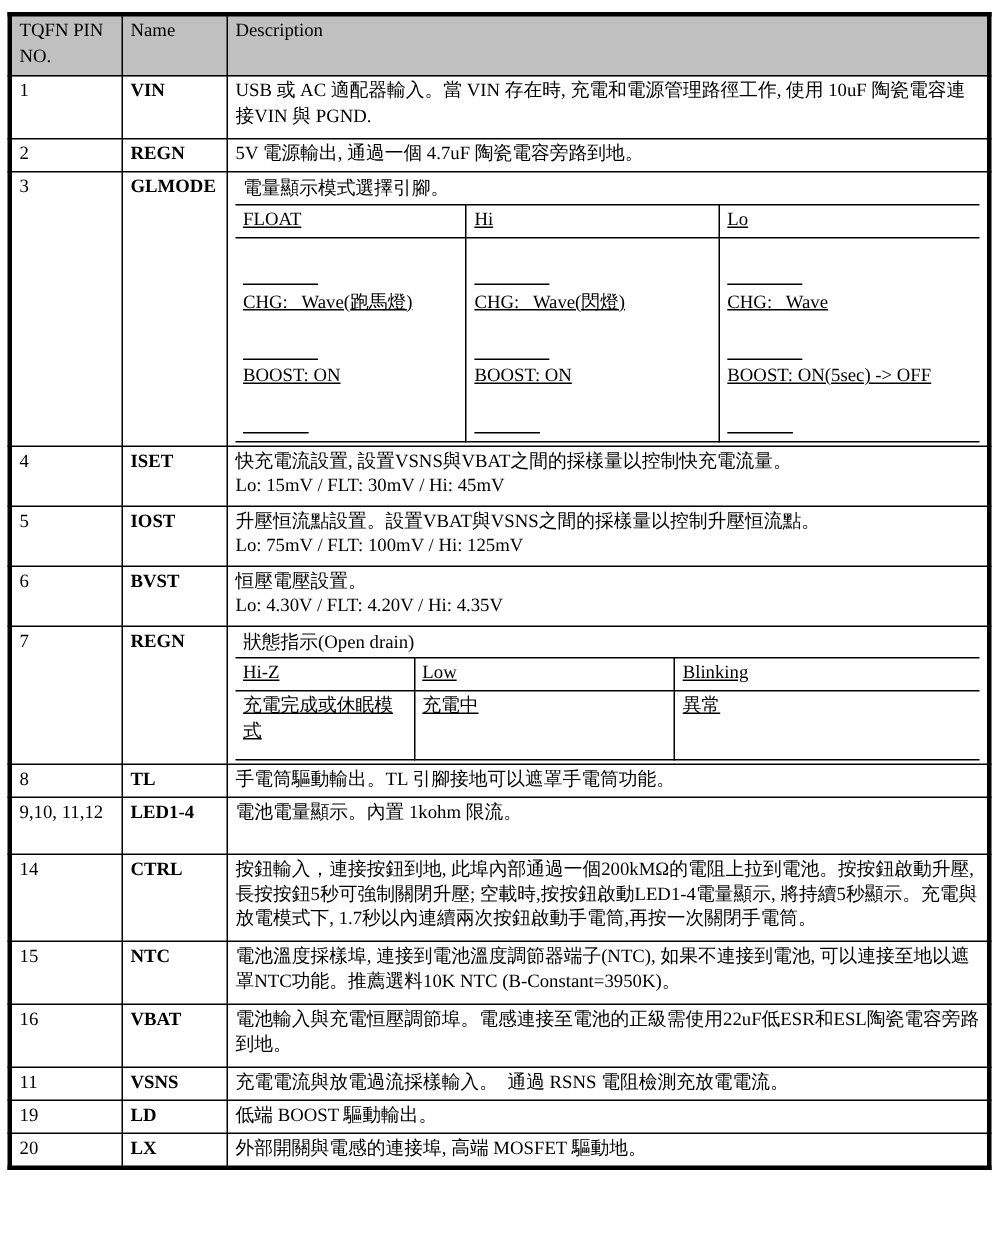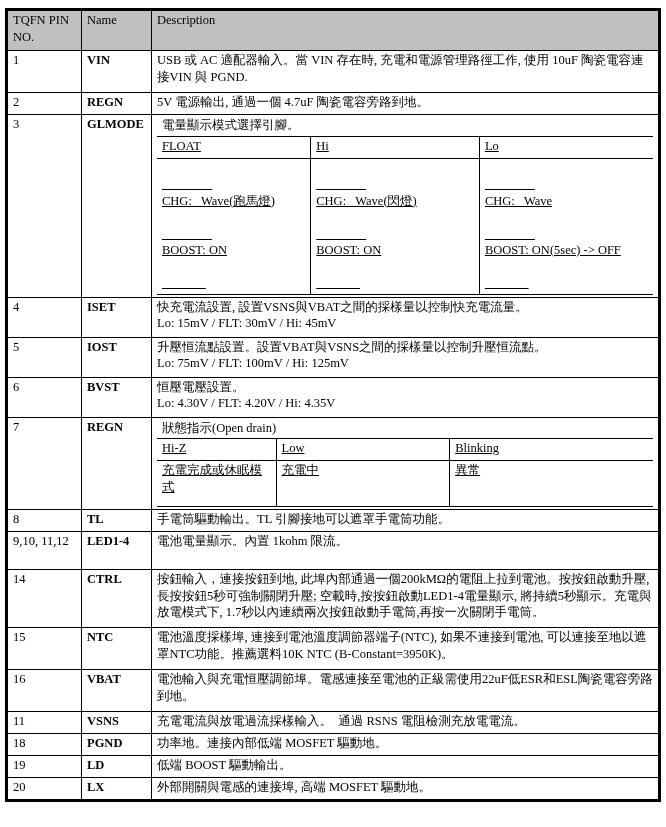--- a/index.html
+++ b/index.html
@@ -255,27 +255,20 @@
       </tr>
 
       <tr>
         <td class="c1 h-1line">11</td>
         <td class="c2">VSNS</td>
         <td class="c3">
             <div class="dline">充電電流與放電過流採樣輸入。  通過 RSNS 電阻檢測充放電電流。</div>
           </td>
       </tr>
 
-      <tr>
-        <td class="c1 h-1line">18</td>
-        <td class="c2">PGND</td>
-        <td class="c3">
-            <div class="dline">功率地。連接內部低端 MOSFET 驅動地。</div>
-          </td>
-      </tr>
 
       <tr>
         <td class="c1 h-1line">19</td>
         <td class="c2">LD</td>
         <td class="c3">
             <div class="dline">低端 BOOST 驅動輸出。</div>
           </td>
       </tr>
 
       <tr>

